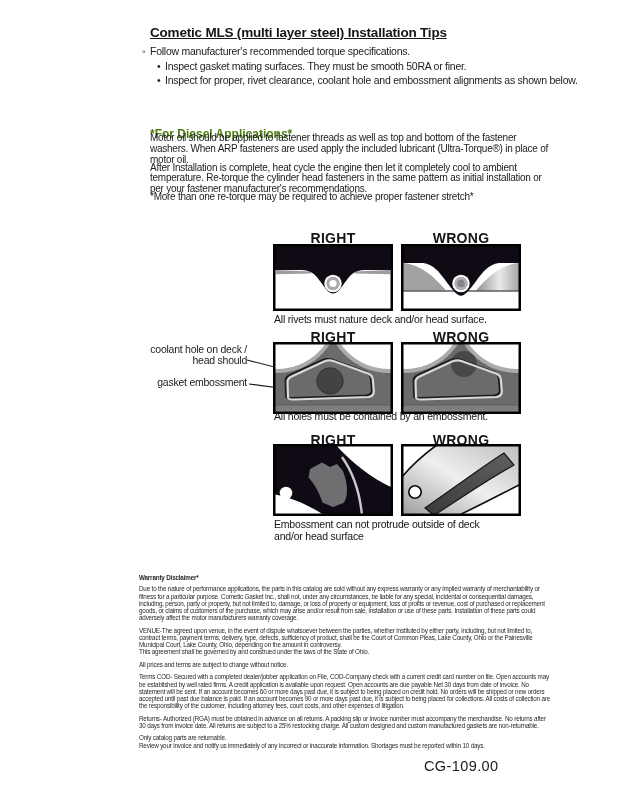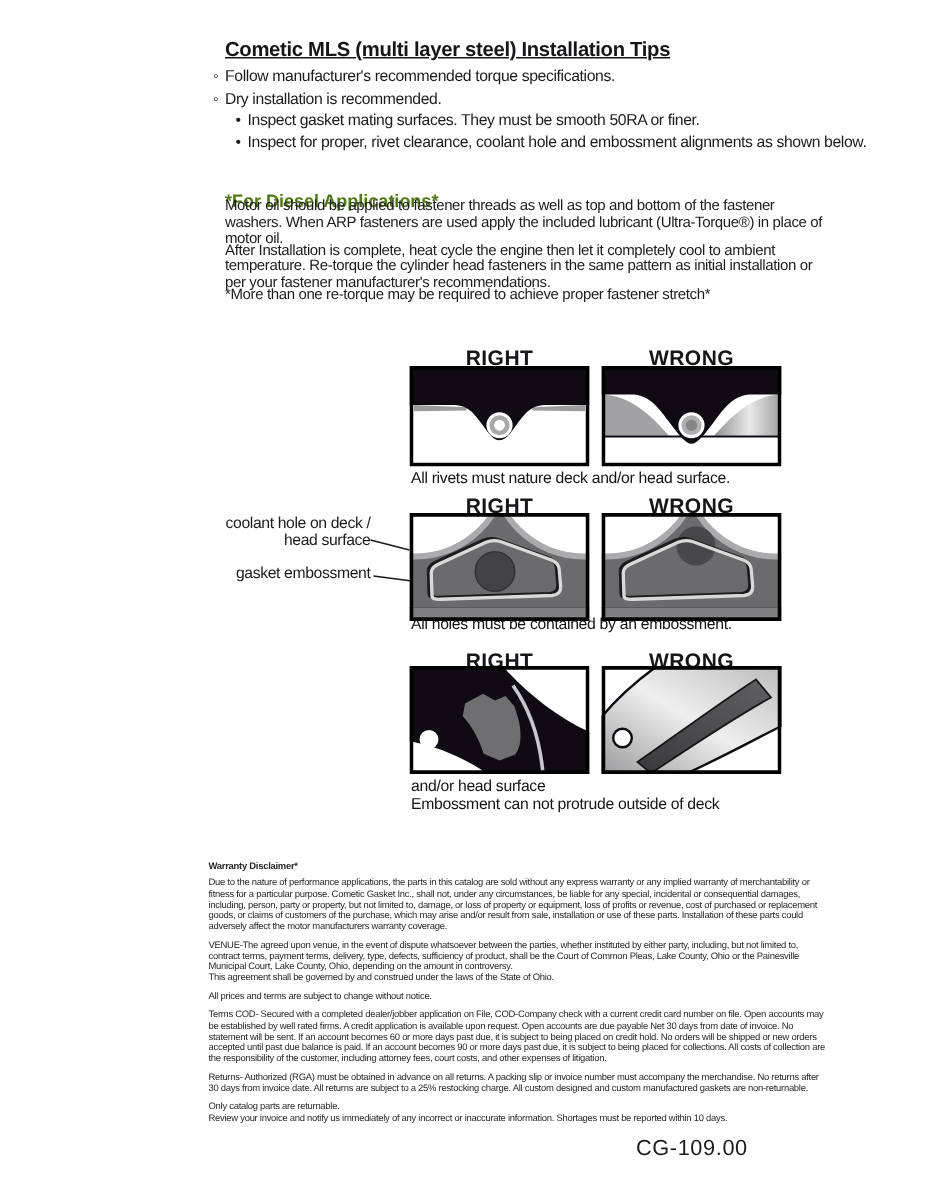--- a/index.html
+++ b/index.html
@@ -36,21 +36,20 @@
 </style>
 </head>
 <body>
 
 <div class="page">
 
   <div class="title">Cometic MLS (multi layer steel) Installation Tips</div>
 
   <div class="bullets">
     <div class="b-row"><span class="glyph">◦</span><span>Follow manufacturer's recommended torque specifications.</span></div>
-    <div class="b-row"><span class="glyph">◦</span><span>Dry installation is recommended.</span></div>
     <div class="b-row sub"><span class="glyph">•</span><span>Inspect gasket mating surfaces.  They must be smooth 50RA or finer.</span></div>
     <div class="b-row sub"><span class="glyph">•</span><span>Inspect for proper, rivet clearance, coolant hole and embossment alignments as shown below.</span></div>
   </div>
 
   <div class="diesel-h">*For Diesel Applications*</div>
   <div class="para p2">After Installation is complete, heat cycle the engine then let it completely cool to ambient temperature. Re-torque the cylinder head fasteners in the same pattern as initial installation or per your fastener manufacturer's recommendations.</div>
   <div class="para p1">Motor oil should be applied to fastener threads as well as top and bottom of the fastener washers. When ARP fasteners are used apply the included lubricant (Ultra-Torque®) in place of motor oil.</div>
   <div class="para p3">*More than one re-torque may be required to achieve proper fastener stretch*</div>
 
   <div class="rw-label" style="left:237px;top:230px;">RIGHT</div>
@@ -86,21 +85,21 @@
     <rect x="1.25" y="1.25" width="117.5" height="64.5" fill="none" stroke="#000000" stroke-width="2.5"></rect>
   </svg>
 
   <div class="caption" style="top:313px;">All rivets must nature deck and/or head surface.</div>
 
   <div class="rw-label" style="left:237px;top:329px;">RIGHT</div>
   <div class="rw-label" style="left:365px;top:329px;">WRONG</div>
 
   <div class="side-label" style="top:344px;">
     <span class="w-line">coolant hole on</span>
-    <span class="w-line">deck / head surface</span>
+    <span class="w-line">deck / head should</span>
   </div>
   <div class="side-label" style="top:377px;">gasket embossment</div>
 
   <svg class="leader" width="96" height="60" viewBox="0 0 96 60">
     <line x1="6" y1="22" x2="80" y2="41" stroke="#1a1a1a" stroke-width="1.1"></line>
     <line x1="8" y1="46" x2="54" y2="52" stroke="#1a1a1a" stroke-width="1.1"></line>
   </svg>
 
   <svg class="diag" style="left:237px;top:342px;" width="120" height="72" viewBox="0 0 120 72">
     <rect x="0" y="0" width="120" height="72" fill="#6b6b6d"></rect>
@@ -159,22 +158,22 @@
       </linearGradient>
     </defs>
     <rect x="0" y="0" width="120" height="72" fill="#ffffff"></rect>
     <path d="M37,0 C22,11 9,23 0,34 L0,72 H56 C80,61 100,50 120,40 V0 Z" fill="url(#silver)" stroke="#0f0a13" stroke-width="1.6"></path>
     <path d="M103,9 C78,25 50,46 24,64 L33,71.5 C60,53.5 89,34 113,21 Z" fill="url(#darkband)" stroke="#17171a" stroke-width="1.2"></path>
     <circle cx="14" cy="48" r="6.2" fill="#ffffff" stroke="#0f0a13" stroke-width="1.6"></circle>
     <rect x="1.25" y="1.25" width="117.5" height="69.5" fill="none" stroke="#000000" stroke-width="2.5"></rect>
   </svg>
 
   <div class="caption" style="top:518px;">
+    <span style="display:block;">Embossment can not protrude outside of deck</span>
     <span style="display:block;">and/or head surface</span>
-    <span style="display:block;">Embossment can not protrude outside of deck</span>
   </div>
 
   <div class="warranty">
     <div class="w-h">Warranty Disclaimer*</div>
     <p>Due to the nature of performance applications, the parts in this catalog are sold without any express warranty or any implied warranty of merchantability or fitness for a particular purpose.  Cometic Gasket Inc., shall not, under any circumstances, be liable for any special, incidental or consequential damages, including, person, party or property, but not limited to, damage, or loss of property or equipment, loss of profits or revenue, cost of purchased or replacement goods, or claims of customers of the purchase, which may arise and/or result from sale, installation or use of these parts.  Installation of these parts could adversely affect the motor manufacturers warranty coverage.</p>
     <p>
       <span class="w-line">VENUE-The agreed upon venue, in the event of dispute whatsoever between the parties, whether instituted by either party, including, but not limited to, contract terms, payment terms, delivery, type, defects, sufficiency of product, shall be the Court of Common Pleas, Lake County, Ohio or the Painesville Municipal Court, Lake County, Ohio, depending on the amount in controversy.</span>
       <span class="w-line">This agreement shall be governed by and construed under the laws of the State of Ohio.</span>
     </p>
     <p>All prices and terms are subject to change without notice.</p>

